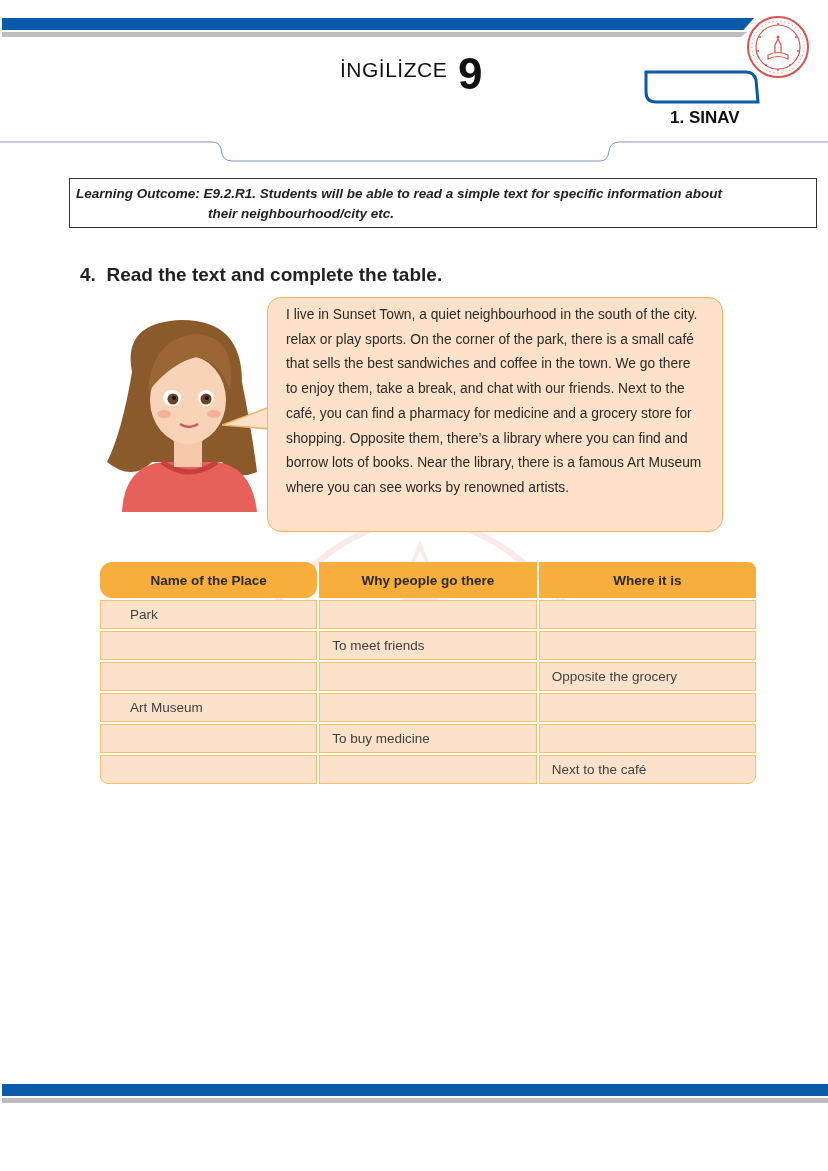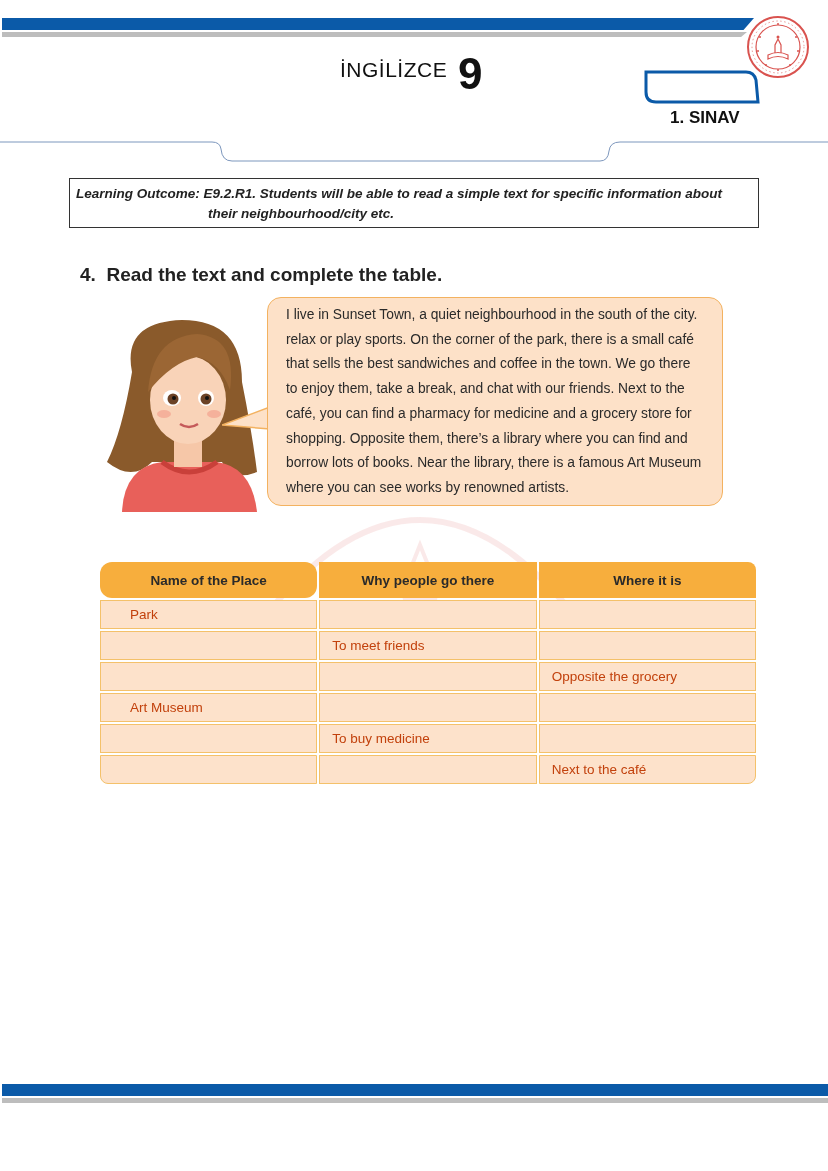--- a/index.html
+++ b/index.html
@@ -13,37 +13,37 @@
     .seal { position: absolute; left: 746px; top: 15px; width: 64px; height: 64px; }
 
     .subject-title { position: absolute; left: 340px; top: 58px; font-weight: normal; font-size: 21px; letter-spacing: 0.5px; color: #111; }
     .subject-num { position: absolute; left: 458px; top: 52px; font-weight: bold; font-size: 44px; line-height: 44px; color: #111; }
 
     .exam-badge { position: absolute; left: 642px; top: 68px; width: 118px; height: 36px; }
     .exam-badge-label { position: absolute; left: 670px; top: 76px; font-weight: bold; font-size: 17px; color: #111; margin-top: 32px; }
 
     .divider-svg { position: absolute; left: 0; top: 135px; width: 828px; height: 32px; }
 
-    .outcome-box { position: absolute; left: 69px; top: 178px; width: 690px; height: 50px; border: 1.5px solid #333; padding: 5px 0 0 6px; font-style: italic; font-weight: bold; font-size: 13.5px; line-height: 20px; color: #222; }
+    .outcome-box { position: absolute; left: 69px; top: 178px; width: 748px; height: 50px; border: 1.5px solid #333; padding: 5px 0 0 6px; font-style: italic; font-weight: bold; font-size: 13.5px; line-height: 20px; color: #222; }
     .outcome-line2 { padding-left: 132px; }
 
     .question { position: absolute; left: 80px; top: 264px; font-weight: bold; font-size: 19px; color: #222; }
 
     .girl { position: absolute; left: 102px; top: 312px; width: 170px; height: 200px; }
 
-    .bubble { position: absolute; left: 267px; top: 297px; width: 456px; height: 209px; background: #fde1c8; border: 1.5px solid #f3b260; border-radius: 14px; padding: 5px 0 0 18px; font-size: 13.8px; line-height: 24.7px; color: #2a2a2a; }
+    .bubble { position: absolute; left: 267px; top: 297px; width: 456px; height: 235px; background: #fde1c8; border: 1.5px solid #f3b260; border-radius: 14px; padding: 5px 0 0 18px; font-size: 13.8px; line-height: 24.7px; color: #2a2a2a; }
     .bubble-tail { position: absolute; left: 222px; top: 405px; width: 48px; height: 28px; }
 
     .watermark { position: absolute; left: 250px; top: 490px; width: 340px; height: 120px; opacity: 0.12; }
 
     .place-table { position: absolute; left: 98px; top: 560px; width: 660px; border-collapse: separate; border-spacing: 2px; }
     .place-table th { background: #f7ae3d; height: 36px; font-size: 13.5px; font-weight: bold; color: #2a2a2a; text-align: center; }
     .place-table th.c0 { border-top-left-radius: 8px; border-radius: 12px; }
     .place-table th.c2 { border-top-right-radius: 8px; }
-    .place-table td { background: #fde2cb; border: 1.5px solid #f4c16a; height: 29px; font-size: 13.5px; color: #c2410c; padding-left: 12px; width: 33%; }
+    .place-table td { background: #fde2cb; border: 1.5px solid #f4c16a; height: 29px; font-size: 13.5px; color: #404040; padding-left: 12px; width: 33%; }
     .place-table td.c0 { padding-left: 29px; }
     .place-table tr.last td.c0 { border-bottom-left-radius: 8px; }
     .place-table tr.last td.c2 { border-bottom-right-radius: 8px; }
 
     .bottom-blue { position: absolute; left: 2px; top: 1084px; width: 826px; height: 12px; background: #0b5aa8; }
     .bottom-gray { position: absolute; left: 2px; top: 1098px; width: 826px; height: 5px; background: #bdbdbd; }
   </style>
 </head>
 <body>
 

